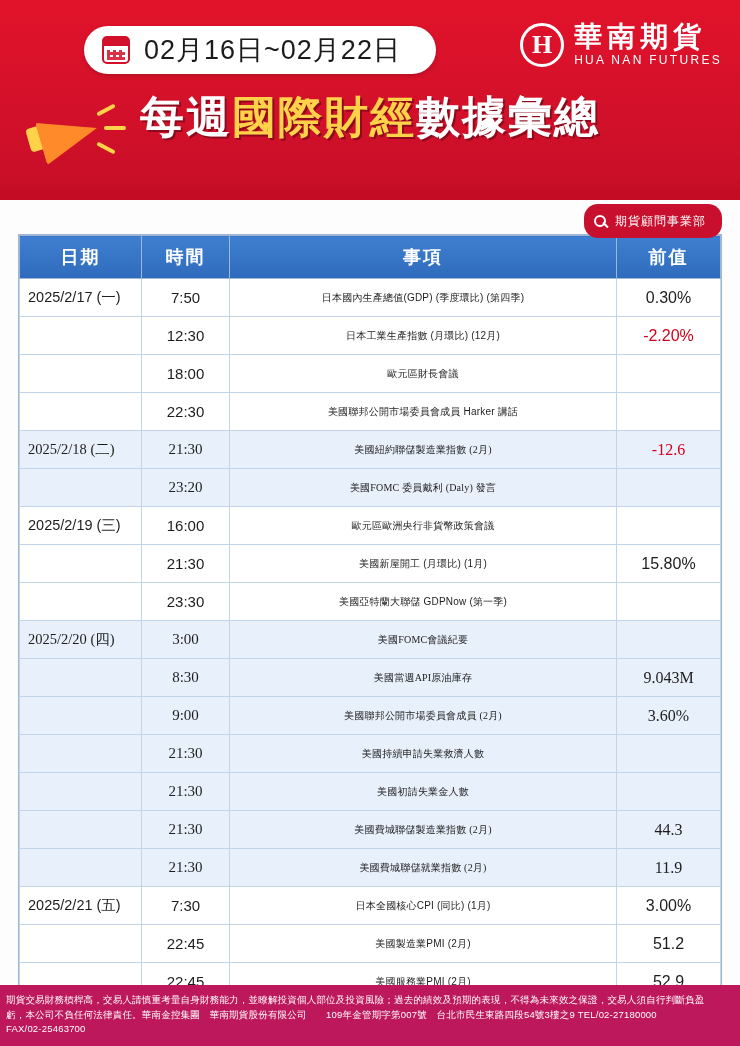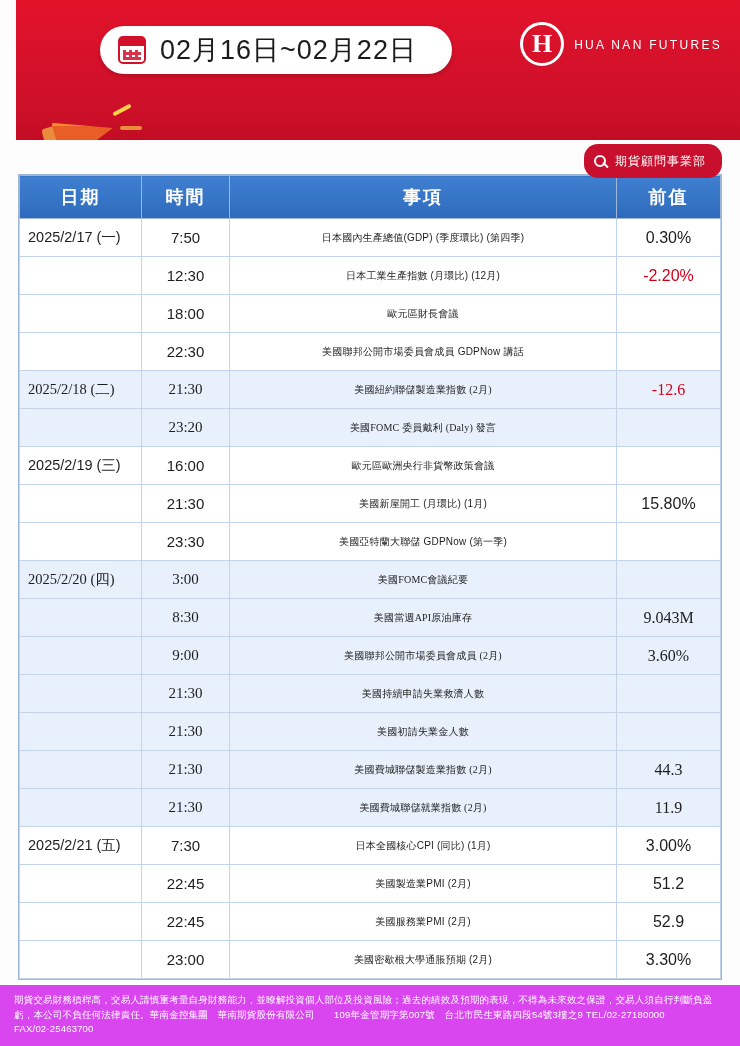--- a/index.html
+++ b/index.html
@@ -13,24 +13,23 @@
   }
   .page {
     width: 740px;
     height: 1046px;
     position: relative;
     background: #fdfdfd;
   }
   
   .banner {
     position: relative;
-    height: 140px;
+    height: 200px;
     background: linear-gradient(180deg,#e1132a 0%, #d2102a 60%, #c60e26 100%);
     overflow: hidden;
-    margin-left: 16px;
   }
   .banner:after {
     content:"";
     position:absolute;
     left:0; right:0; bottom:0;
     height:14px;
     background: #c00c22;
     opacity:.35;
   }
   .date-pill {
@@ -239,23 +238,23 @@
   .neg { color: #d0021b; }
   .row-a { background: #ffffff; }
   .row-b { background: #e8f0fb; font-family: Liberation Serif, serif; }
   .col-date { width: 122px; }
   .col-time { width: 88px; }
   .col-prev { width: 104px; }
   
   .footer {
     position: absolute;
     left: 0; right: 0; bottom: 0;
-    background: #d946ef;
+    background: #be185d;
     color: #fff;
-    padding: 8px 14px 10px 14px;
+    padding: 8px 14px 10px 6px;
     font-size: 9.5px;
     line-height: 1.5;
     letter-spacing: .2px;
   }
   .footer p { margin: 0; }
 </style>
 </head>
 <body>
 
 <div class="page">
@@ -263,32 +262,36 @@
   <div class="banner">
 
     <div class="date-pill">
       <span class="cal-icon"></span>
       <span class="date-text">02月16日~02月22日</span>
     </div>
 
     <div class="brand">
       <span class="brand-mark"></span>
       <span>
+        <div class="brand-cn">華南期貨</div>
         <div class="brand-en">HUA NAN FUTURES</div>
       </span>
     </div>
 
     <div class="megaphone">
       <span class="mg-cap"></span>
       <span class="mg-body"></span>
       <span class="mg-line mg-l1"></span>
       <span class="mg-line mg-l2"></span>
       <span class="mg-line mg-l3"></span>
     </div>
 
+    <div class="title-wrap">
+      <span class="main-title t-white">每週</span><span class="main-title t-yellow">國際財經</span><span class="main-title t-white">數據彙總</span>
+    </div>
   </div>
 
   <div class="dept-row">
     <div class="dept-badge">
       <span class="mag-icon"></span>
       <span>期貨顧問事業部</span>
     </div>
   </div>
 
   <div class="table-wrap">
@@ -322,21 +325,21 @@
           </tr>
           <tr class="row-a">
             <td class="date-cell row-a"></td>
             <td class="time-cell">18:00</td>
             <td class="event-cell">歐元區財長會議</td>
             <td class="prev-cell"></td>
           </tr>
           <tr class="row-a">
             <td class="date-cell row-a"></td>
             <td class="time-cell">22:30</td>
-            <td class="event-cell">美國聯邦公開市場委員會成員 GDPNow 講話</td>
+            <td class="event-cell">美國聯邦公開市場委員會成員 Harker 講話</td>
             <td class="prev-cell"></td>
           </tr>
           <tr class="row-b">
             <td class="date-cell row-b">2025/2/18  (二)</td>
             <td class="time-cell">21:30</td>
             <td class="event-cell">美國紐約聯儲製造業指數 (2月)</td>
             <td class="prev-cell neg">-12.6</td>
           </tr>
           <tr class="row-b">
             <td class="date-cell row-b"></td>

